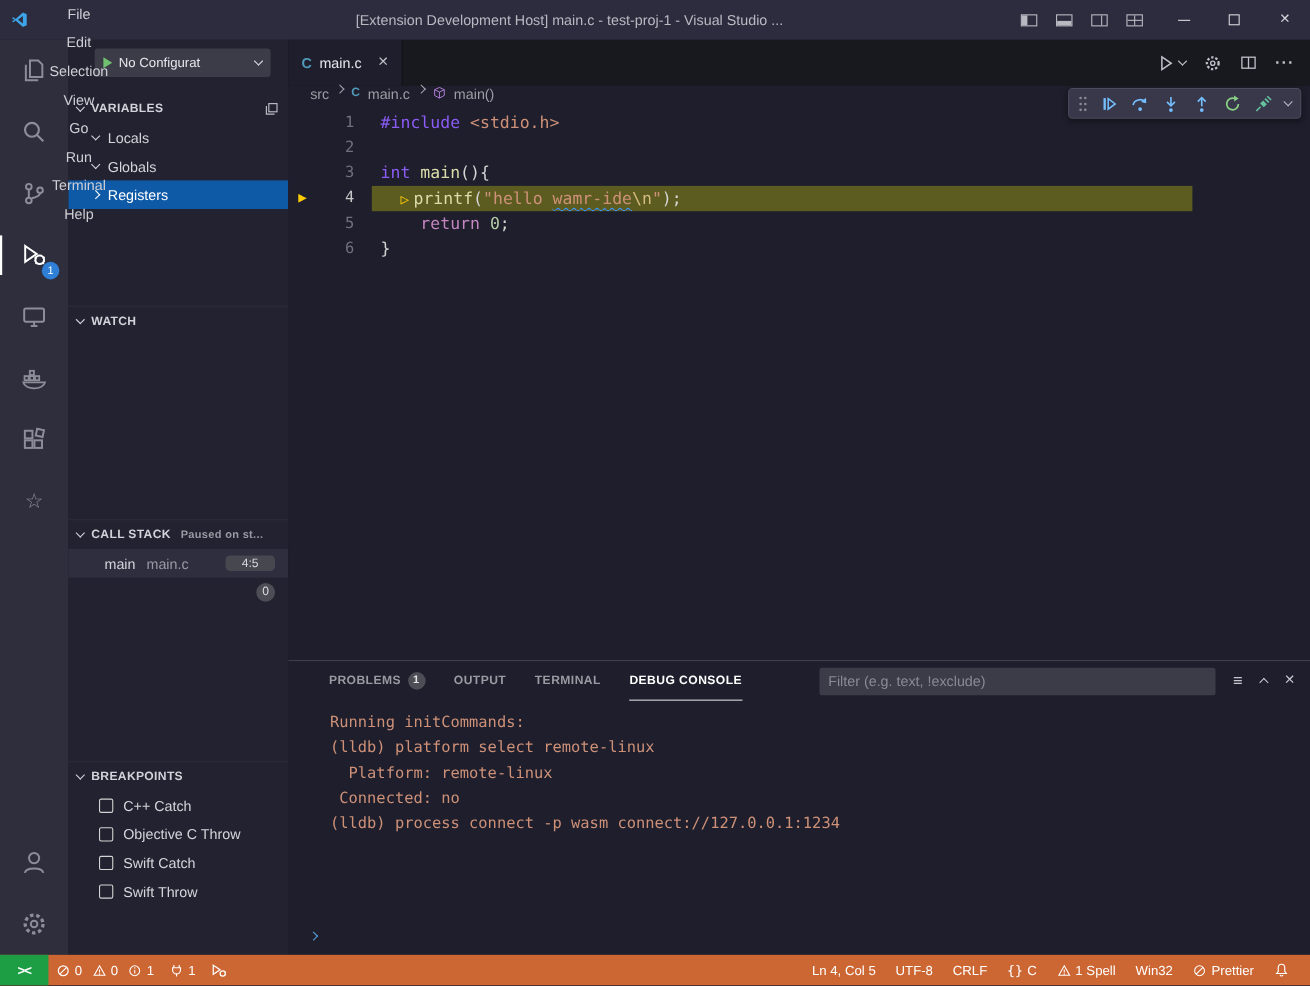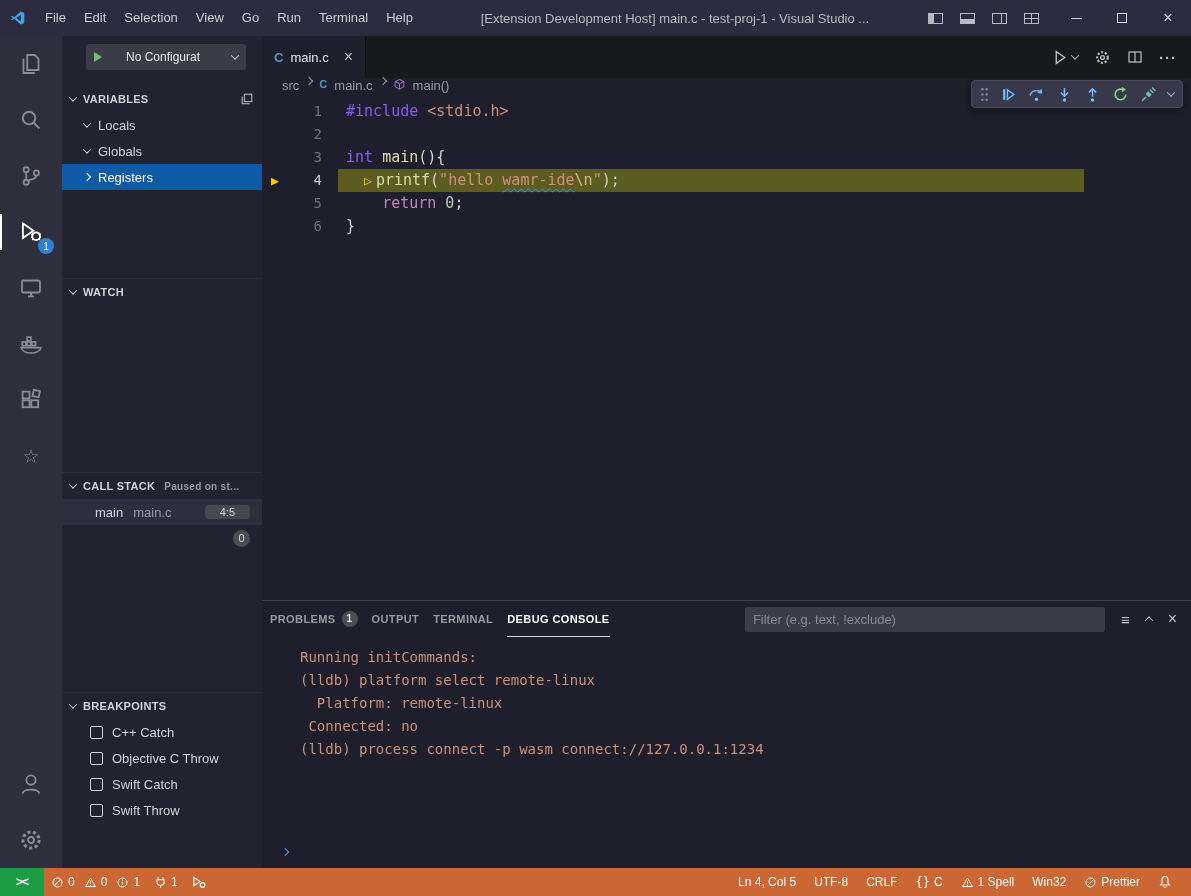--- a/index.html
+++ b/index.html
@@ -3,21 +3,21 @@
 <meta charset="utf-8">
 <style>
   * { margin:0; padding:0; box-sizing:border-box; }
   html,body { width:1191px; height:896px; overflow:hidden; }
   body { position:relative; background:#1e1e2c; font-family:"Liberation Sans",sans-serif; color:#ccc; user-select:none; }
   svg { display:block; }
 
   
   .titlebar { position:absolute; top:0; left:0; right:0; height:36px; background:#2c2c3e; display:flex; align-items:center; font-size:13px; color:#cfcfd6; z-index:30; }
   .vscode-logo { width:36px; display:flex; justify-content:center; }
-  .menus { display:flex; height:100%; align-items:center; }
+  .menus { display:flex; height:100%; align-items:center;flex-direction:column; }
   .menu-item { padding:0 9px; height:26px; line-height:26px; border-radius:4px; cursor:default; }
   .window-title { flex:1; text-align:center; color:#b9b9c2; white-space:nowrap; overflow:hidden; }
   .layout-icons { display:flex; gap:17px; align-items:center; margin-right:14px; }
   .lay { width:15px; height:11px; border:1px solid #b9b9c2; position:relative; }
   .lay.left::before  { content:""; position:absolute; left:0; top:0; bottom:0; width:5px; background:#b9b9c2; }
   .lay.bottom::before{ content:""; position:absolute; left:0; right:0; bottom:0; height:4px; background:#b9b9c2; }
   .lay.right::before { content:""; position:absolute; right:4px; top:0; bottom:0; border-left:1px solid #b9b9c2; }
   .lay.grid::before  { content:""; position:absolute; left:6px; top:0; bottom:0; border-left:1px solid #b9b9c2; }
   .lay.grid::after   { content:""; position:absolute; left:0; right:0; top:4px; border-top:1px solid #b9b9c2; }
   .win-btns { display:flex; height:100%; }
@@ -30,21 +30,21 @@
   .ab-item { height:56px; display:flex; align-items:center; justify-content:center; color:#8d8d9a; position:relative; cursor:pointer; }
   .ab-item.active { color:#ffffff; }
   .ab-item.active::before { content:""; position:absolute; left:0; top:10px; bottom:10px; width:2px; background:#fff; }
   .ab-badge { position:absolute; right:8px; bottom:6px; min-width:16px; height:16px; padding:0 4px; border-radius:9px; background:#2f7fd6; color:#fff; font-size:10px; display:flex; align-items:center; justify-content:center; }
   .ab-bottom { margin-top:auto; }
   .star-glyph { font-size:19px; line-height:1; font-family:"DejaVu Sans",sans-serif; }
 
   
   .sidebar { position:absolute; top:36px; bottom:28px; left:62px; width:200px; background:#222230; font-size:13px; color:#d4d4da; z-index:10; overflow:hidden; }
   .side-top { position:absolute; top:0; left:0; right:0; height:42px; display:flex; align-items:center; }
-  .run-config { margin-left:24px; width:160px; height:26px; background:#3c3c49; border-radius:3px; display:flex; align-items:center; gap:24px; padding:13px 8px; cursor:pointer; }
+  .run-config { margin-left:24px; width:160px; height:26px; background:#3c3c49; border-radius:3px; display:flex; align-items:center; gap:6px; padding:13px 8px; cursor:pointer; }
   .play-tri { width:0; height:0; border-left:8px solid #6fc06f; border-top:5px solid transparent; border-bottom:5px solid transparent; }
   .run-config-label { flex:1; font-size:12px; color:#e6e6ea; white-space:nowrap; overflow:hidden; }
   .chev { display:inline-block; width:6px; height:6px; border-right:1.3px solid currentColor; border-bottom:1.3px solid currentColor; }
   .chev.d { transform:rotate(45deg) translate(-1px,-1px); }
   .chev.r { transform:rotate(-45deg); }
   .chev.u { transform:rotate(-135deg) translate(-1px,-1px); }
   .section { position:absolute; left:0; right:0; border-top:1px solid #2d2d3a; }
   .sec-hdr { height:26px; display:flex; align-items:center; gap:7px; padding:0 8px; font-size:11px; font-weight:bold; color:#d2d2da; letter-spacing:.3px; cursor:pointer; }
   .sec-hdr .note { font-weight:bold; font-size:10px; color:#9a9aa4; margin-left:2px; }
   .sec-hdr .hdr-action { margin-left:auto; color:#bdbdc6; }
@@ -81,21 +81,21 @@
   .tk-kw { color:#8b5cf6; } .tk-fn { color:#dcdcaa; } .tk-str { color:#ce9178; }
   .tk-esc { color:#d7ba7d; } .tk-ctrl { color:#c586c0; } .tk-num { color:#b5cea8; } .tk-def { color:#d4d4d4; }
   .tk-spell { color:#ce9178; text-decoration-line:underline; text-decoration-style:wavy; text-decoration-color:#3794ff; text-decoration-thickness:1px; text-underline-offset:3px; }
   .tk-marker::before { content:"▷"; color:#ffcc00; margin-right:4px; font-size:13px; }
   .debug-toolbar { position:absolute; top:44px; right:8px; height:28px; background:#38384a; border:1px solid #4a4a5c; border-radius:4px; display:flex; align-items:center; gap:11px; padding:0 8px; box-shadow:0 2px 6px rgba(0,0,0,.4); z-index:5; }
   .dt-icon { cursor:pointer; display:flex; align-items:center; }
 
   
   .panel { position:absolute; top:600px; left:262px; right:0; bottom:28px; background:#1e1e2c; border-top:1px solid #3f3f4c; }
   .panel-hdr { position:absolute; top:0; left:0; right:0; height:36px; display:flex; align-items:center; }
-  .panel-tabs { display:flex; align-items:center; gap:14px; margin-left:8px; height:100%; }
+  .panel-tabs { display:flex; align-items:center; gap:26px; margin-left:37px; height:100%; }
   .panel-tab { display:flex; align-items:center; gap:6px; height:100%; font-size:11px; font-weight:bold; letter-spacing:.4px; color:#9a9aa2; cursor:pointer; border-bottom:1px solid transparent; }
   .panel-tab.active { color:#fff; border-bottom-color:#d9d9de;justify-content:center; }
   .tab-badge { width:16px; height:16px; border-radius:50%; background:#4d4d55; color:#e2e2e6; font-size:10px; display:flex; align-items:center; justify-content:center; }
   .filter { margin-left:auto; width:360px; height:25px; background:#3c3c49; border:none; outline:none; color:#cccccc; font-size:13px; padding:0 8px; border-radius:2px; font-family:"Liberation Sans",sans-serif; }
   .filter::placeholder { color:#8a8a96; }
   .panel-actions { display:flex; align-items:center; gap:16px; color:#c7c7cf; padding:0 14px 0 16px; }
   .pa { cursor:pointer; display:flex; align-items:center; justify-content:center; }
   .console { position:absolute; top:36px; left:0; right:0; bottom:24px; padding:9px 0 0 38px; font-family:"DejaVu Sans Mono",monospace; font-size:14px; color:#ce9178; }
   .console-line { height:23px; line-height:23px; white-space:pre; }
   .console-prompt { position:absolute; left:20px; bottom:9px; color:#569cd6; }

